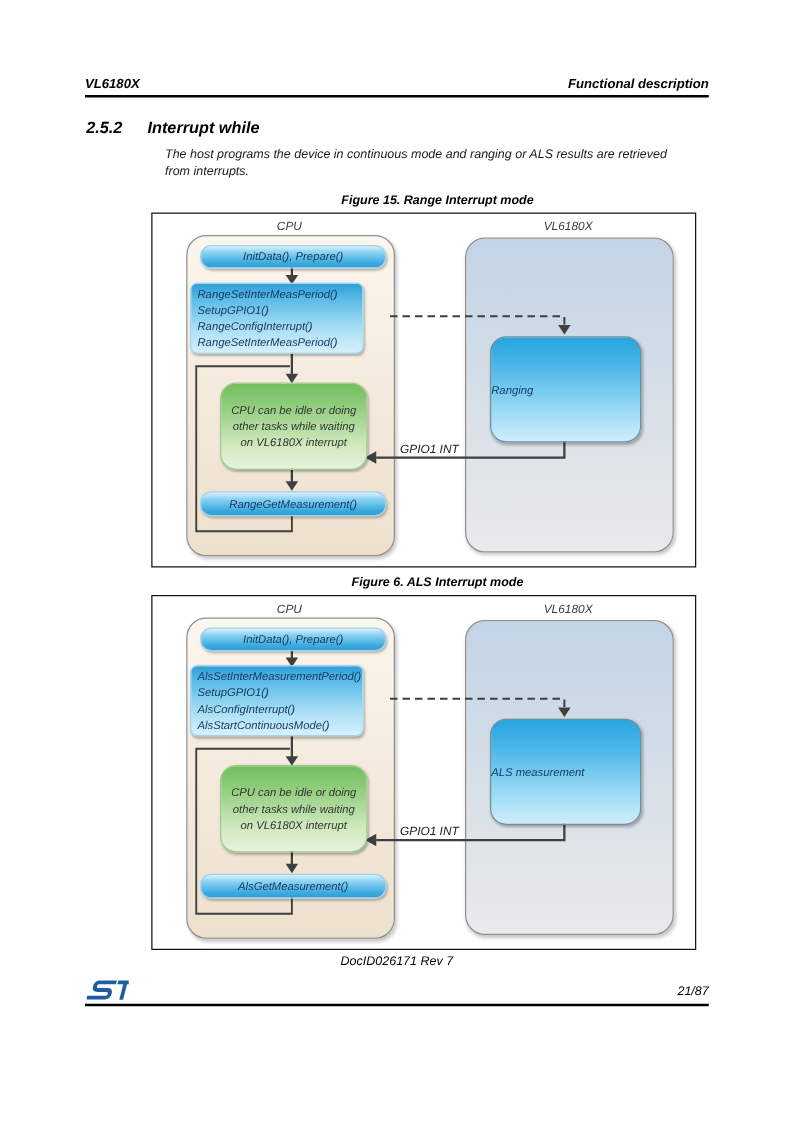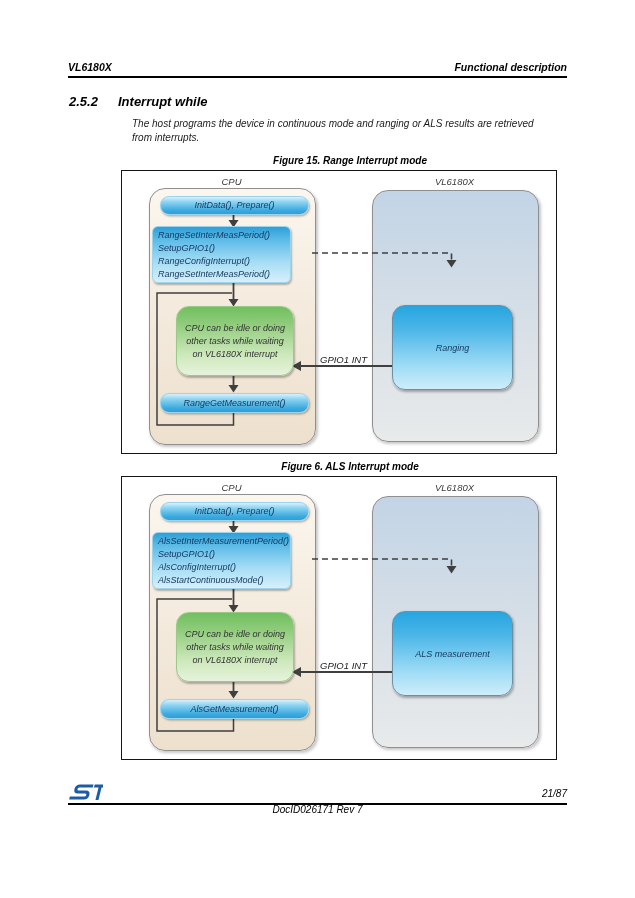--- a/index.html
+++ b/index.html
@@ -40,27 +40,27 @@
     border:1px solid #9ed3ec; color:#14375E; font-size:9px; line-height:13px;
     padding:2px 0 0 5px; box-sizing:border-box; box-shadow:1px 1.5px 2px rgba(0,0,0,0.28); }
   .greenbox { position:absolute; left:54px; top:135px; width:116px; height:68px; border-radius:13px;
     background:linear-gradient(180deg,#71BF5F 0%, #8FCC7B 25%, #CDE8BB 70%, #E6F3DC 100%);
     border:1px solid #9cc88a; color:#333; font-size:9px; line-height:13px; text-align:center;
     display:flex; flex-direction:column; justify-content:center;
     box-shadow:1px 1.5px 2px rgba(0,0,0,0.28); }
   .devbox { position:absolute; left:270px; top:98px; width:119px; height:83px; border-radius:13px;
     background:linear-gradient(180deg,#27A5DF 0%, #4BB6E8 28%, #9EDCF6 72%, #CEEDFA 100%);
     border:1px solid #6d8fa2; color:#14375E; font-size:9px;
-    display:flex; align-items:center; justify-content:center;
-    box-shadow:1px 1.5px 2.5px rgba(0,0,0,0.3);margin-top:36px; }
+    display:flex; align-items:center; justify-content:flex-start;
+    box-shadow:1px 1.5px 2.5px rgba(0,0,0,0.3); }
   .gpio-label { position:absolute; left:198px; top:183px; font-size:9.5px; color:#1a1a1a; }
   .fig-svg { position:absolute; left:0; top:0; width:434px; height:282px; }
   
   .foot-rule { position:absolute; left:68px; top:803px; width:499px; height:2px; background:#000; }
-  .foot-doc  { position:absolute; left:133px; top:804px; width:369px; text-align:center; font-size:10px; }
+  .foot-doc  { position:absolute; left:133px; top:764px; width:369px; text-align:center; font-size:10px; }
   .foot-page { position:absolute; right:68px; top:788px; font-size:10px;margin-left:20px; }
   .logo { position:absolute; left:69px; top:782px; }
 </style>
 </head>
 <body>
 
 <div class="page">
 
   <div class="hdr-left">VL6180X</div>
   <div class="hdr-right">Functional description</div>

